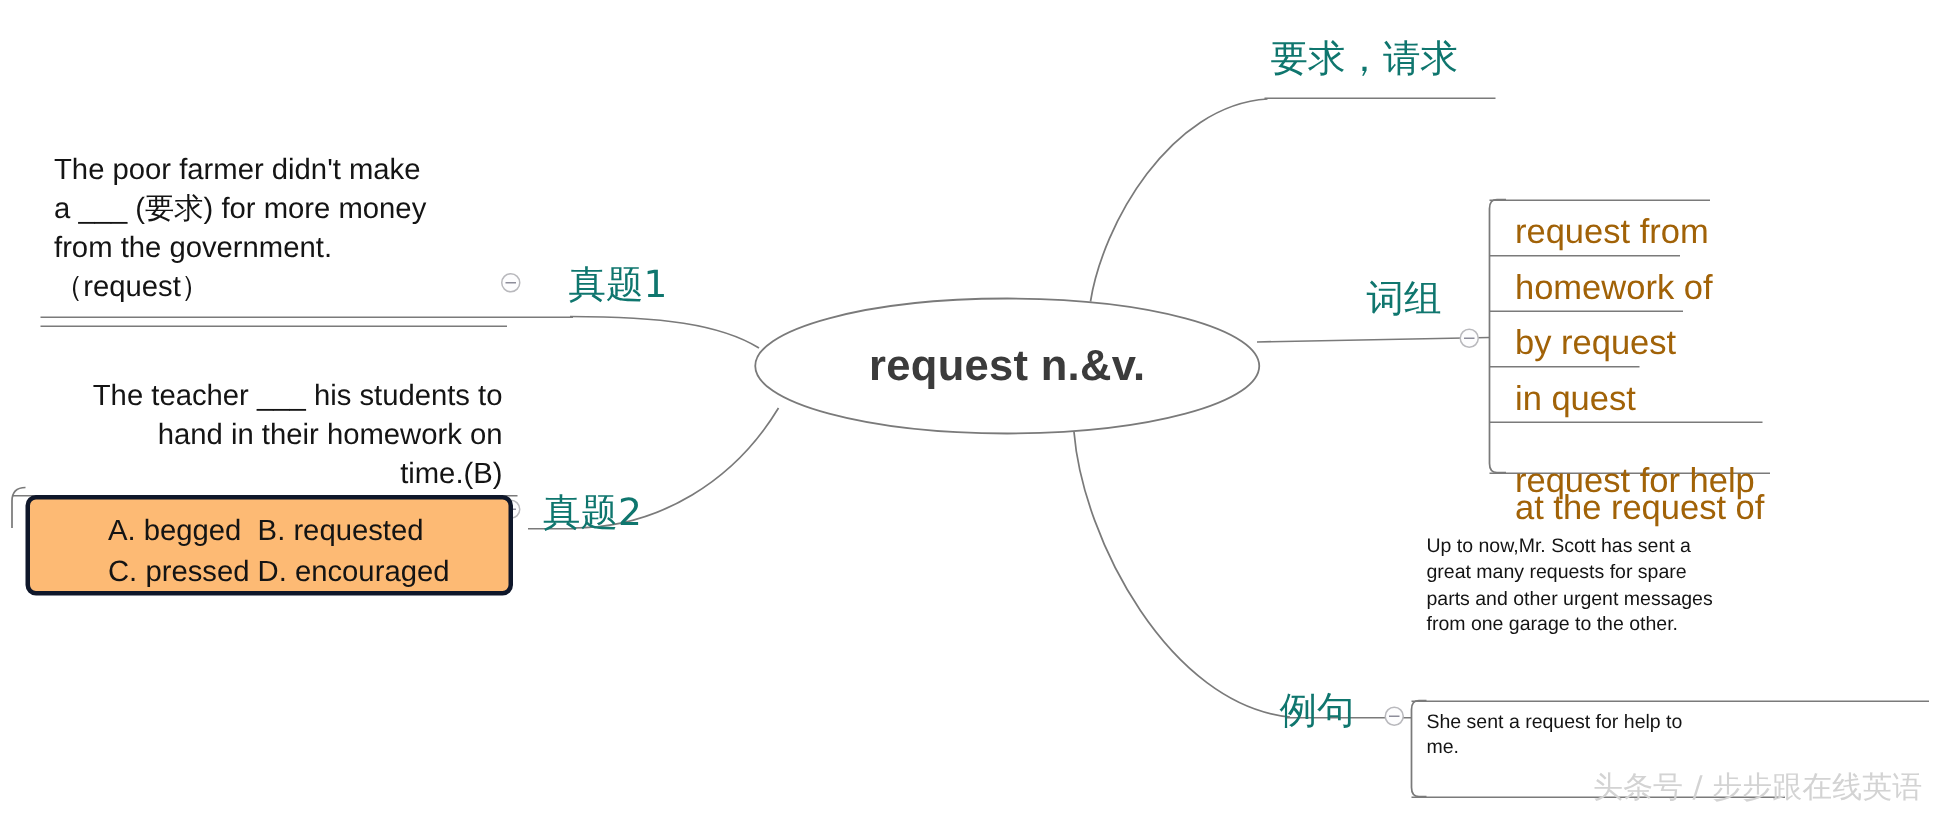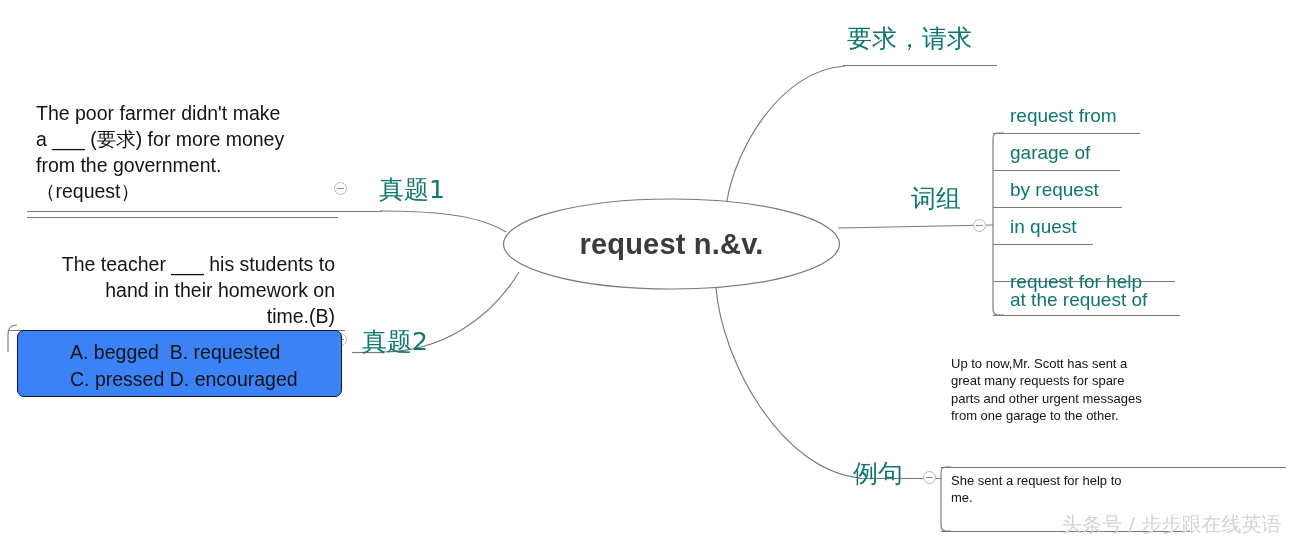--- a/index.html
+++ b/index.html
@@ -83,41 +83,42 @@
     color: #141414;
   }
 
   
   #answer-box {
     position: absolute;
     left: 17px;
     top: 330px;
     width: 325px;
     height: 67px;
-    border: 1px solid #0f172a;
+    border: 3px solid #0f172a;
     border-radius: 7px;
-    background: #3b82f6;
+    background: #fdba74;
     box-sizing: border-box;
   }
   #answer-box .opt-lines {
     position: absolute;
     left: 52px;
     top: 8px;
     font-size: 19.5px;
     color: #141414;
     line-height: 1.38;
     white-space: pre;
   }
 
   
   .phrase-item {
     position: absolute;
-    font-size: 19px;
-    color: #0f766e;
+    font-size: 23px;
+    color: #a16207;
     white-space: nowrap;
+    margin-top: 36px;
   }
 
   
   .example-text {
     position: absolute;
     font-size: 13px;
     color: #141414;
     line-height: 1.34;
     white-space: pre-wrap;
   }
@@ -178,21 +179,21 @@
   <div id="center-node">
     <span id="center-label">request n.&amp;v.</span>
   </div>
 
   <div class="branch-label" style="left:847px; top:22px;">要求，请求</div>
 
   <div class="branch-label" style="left:911px; top:182px;">词组</div>
   <div class="collapse-dot" style="left:973px; top:219px;"></div>
 
   <div class="phrase-item" style="left:1010px; top:105px;">request from</div>
-  <div class="phrase-item" style="left:1010px; top:142px;">garage of</div>
+  <div class="phrase-item" style="left:1010px; top:142px;">homework of</div>
   <div class="phrase-item" style="left:1010px; top:179px;">by request</div>
   <div class="phrase-item" style="left:1010px; top:216px;">in quest</div>
   <div class="phrase-item" style="left:1010px; top:271px;">request for help</div>
   <div class="phrase-item" style="left:1010px; top:289px;">at the request of</div>
 
   <div class="branch-label" style="left:853px; top:457px;">例句</div>
   <div class="collapse-dot" style="left:923px; top:471px;"></div>
 
   <div class="example-text" style="left:951px; top:355px; width:345px;">Up to now,Mr. Scott has sent a
 great many requests for spare

